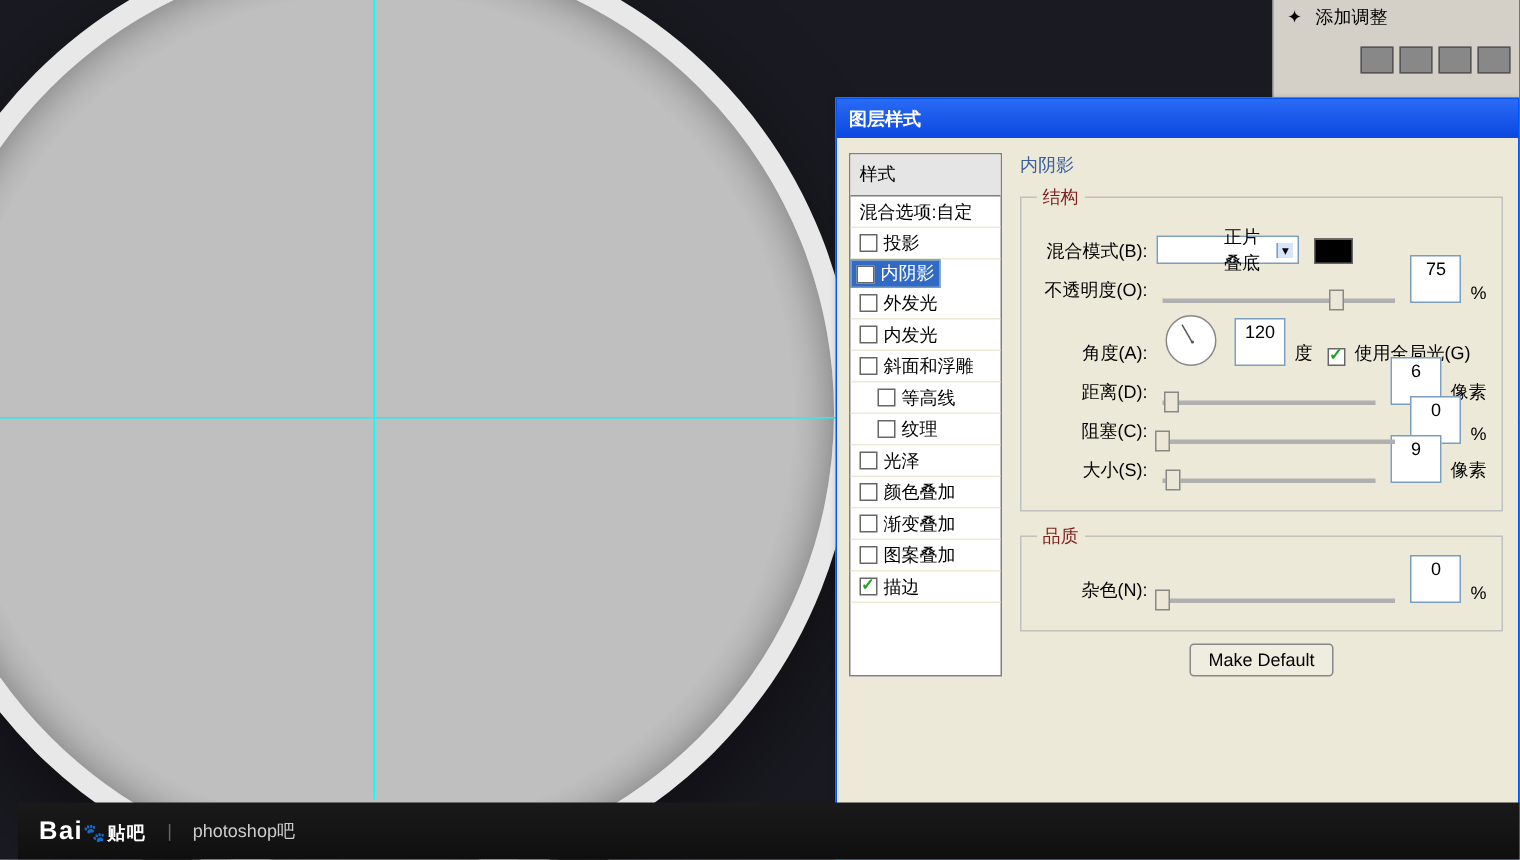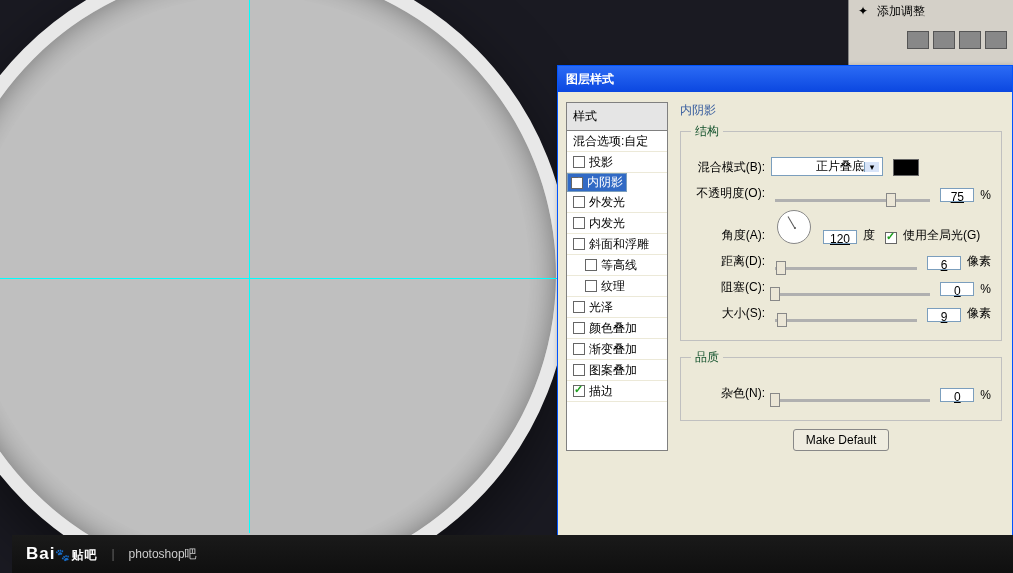--- a/index.html
+++ b/index.html
@@ -26,29 +26,29 @@
 .styles-box .hdr { padding:5px 6px; border-bottom:1px solid #808080; background:#e5e5e5; }
 .style-item { display:flex; align-items:center; gap:4px; padding:3px 6px; border-bottom:1px solid #ece9d8; height:21px; }
 .style-item.sel { background:#316ac5; color:#fff; }
 .style-item.indent { padding-left:18px; }
 .cbx { width:12px; height:12px; border:1px solid #666; background:#fff; display:inline-block; flex-shrink:0; position:relative;}
 .cbx.on::after { content:"✓"; position:absolute; top:-3px; left:0px; font-size:11px; color:#21a121; font-weight:bold;}
 .style-item.sel .cbx.on::after { color:#fff;}
 
 .settings { flex:1; }
 .fieldset { border:1px solid #c0c0c0; padding:10px 10px 12px 10px; margin-bottom:8px; }
-.fieldset legend { padding:0 4px; color:#14532d; }
+.fieldset legend { padding:0 4px; color:#7f1d1d; }
 .frow { display:flex; align-items:flex-end; gap:6px; margin:6px 0; height:20px; }
 .flabel { width:74px; text-align:right; }
 .sel { border:1px solid #7b9ebd; background:#fff; height:19px; padding:0 3px; display:inline-flex; align-items:center; }
 .sel .arrow { margin-left:auto; background:#d8e4f8; border-left:1px solid #7b9ebd; width:15px; text-align:center; font-size:9px;}
 .colorswatch { width:26px; height:17px; background:#000; border:1px solid #666; margin-left:4px;}
 .slider { flex:1; height:3px; background:#b0b0b0; position:relative; margin:0 4px;}
 .slider .thumb { width:10px; height:14px; background:#ebe6d6; border:1px solid #888; position:absolute; top:-6px; transform:translateX(-50%); }
-.numbox { width:34px; height:14px; border:1px solid #7b9ebd; background:#fff; text-align:center; padding:1px 2px; display:inline-block;text-decoration:underline;}
+.numbox { width:34px; height:32px; border:1px solid #7b9ebd; background:#fff; text-align:center; padding:1px 2px; display:inline-block;}
 
 .angle-dial { width:34px; height:34px; border-radius:50%; border:1px solid #888; background:#fff; position:relative; margin:0 6px;}
 .angle-dial::after { content:""; position:absolute; left:17px; top:17px; width:14px; height:1px; background:#555; transform-origin:left; transform:rotate(-120deg);}
 .angle-dial::before { content:""; position:absolute; left:16px; top:16px; width:2px; height:2px; background:#555; border-radius:50%;}
 
 .contour-swatch { width:36px; height:28px; border:1px solid #666; background:linear-gradient(135deg,#fff 0%,#fff 48%,#333 52%,#333 100%); }
 .btn { border:1px solid #888; background:#efece0; border-radius:3px; padding:3px 12px; }
 .btn-row { display:flex; gap:20px; justify-content:center; margin-top:8px; }
 
 .watermark { position:absolute; left:12px; bottom:0; height:38px; right:0; background: linear-gradient(#1a1a1a,#0f0f0f); color:#ccc; display:flex; align-items:center; padding:0 14px; gap:14px; font-size:13px; }
@@ -130,21 +130,21 @@
           </div></div>
     </div>
 
     <div class="settings">
       <div style="color:#3a5f9f; margin-bottom:4px;">内阴影</div>
       <fieldset class="fieldset">
         <legend>结构</legend>
 
         <div class="frow">
           <span class="flabel">混合模式(B):</span>
-          <span class="sel" style="width:112px;padding-left:44px;">
+          <span class="sel" style="width:95px;padding-left:44px;">
             <span>正片叠底</span>
             <span class="arrow">▾</span>
           </span>
           <span class="colorswatch"></span>
         </div>
 
         <div class="frow">
           <span class="flabel">不透明度(O):</span>
           <div class="slider">
               <div class="thumb" style="left:75%;"></div>

